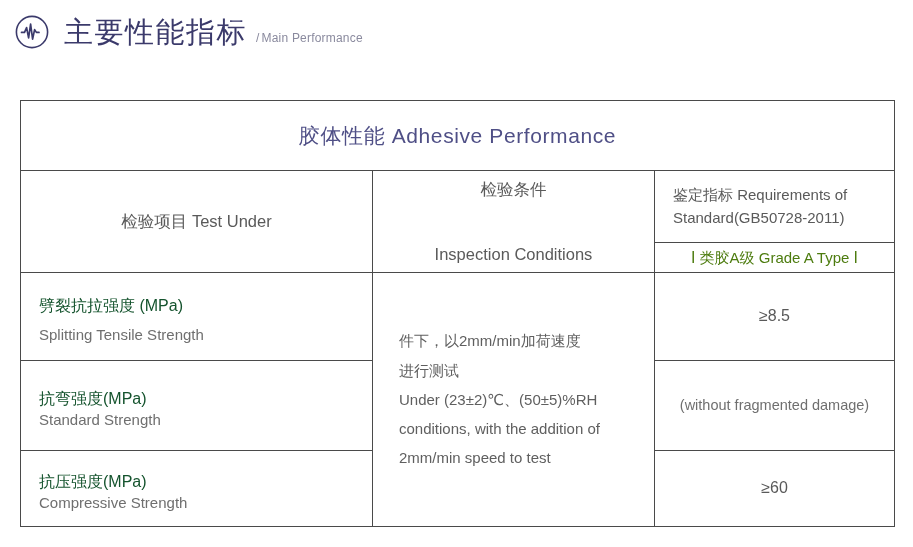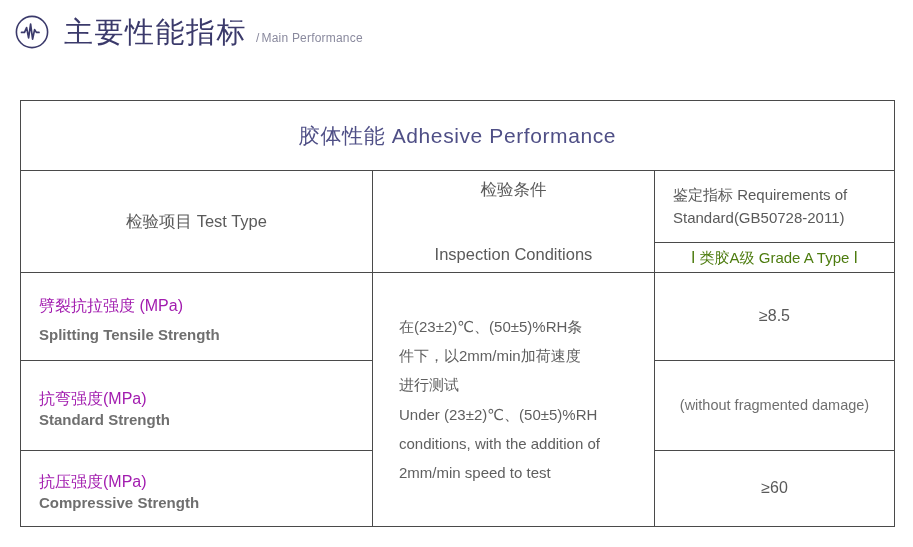--- a/index.html
+++ b/index.html
@@ -152,31 +152,30 @@
     display: flex;
     flex-direction: column;
     justify-content: center;
     padding: 0 26px;
     box-sizing: border-box;
   }
 
   
   .cn-line {
     font-size: 16px;
-    color: #a21caf;
+    color: #14532d;
     line-height: 1.35;
     white-space: nowrap;
     margin-top: 7px;
   }
   .en-line {
     font-size: 15px;
     color: #6f6f6f;
     line-height: 1.35;
     white-space: nowrap;
-    font-weight: bold;
   }
   .hdr-cn {
     font-size: 16.5px;
     color: #5a5a5a;
     line-height: 1.5;
   }
   .hdr-en {
     font-size: 16.5px;
     color: #5a5a5a;
     line-height: 1.5;
@@ -238,21 +237,21 @@
     <span class="table-title-text">胶体性能 Adhesive Performance</span>
   </div>
 
   <div class="table-body">
 
     <div class="col-test-item">
 
       <div class="cell center h-testitem rowline">
         <div class="hdr-cn">
           <span>检验项目</span>
-          <span>Test Type</span>
+          <span>Test Under</span>
         </div>
       </div>
 
       <div class="cell left r1 rowline">
         <div class="cn-line">劈裂抗拉强度 (MPa)</div>
         <div class="spacer-8"></div>
         <div class="en-line">Splitting Tensile Strength</div>
       </div>
 
       <div class="cell left r2 rowline">
@@ -267,21 +266,20 @@
     </div>
 
     <div class="col-conditions">
 
       <div class="cell center h-conditions rowline">
         <div class="hdr-cn">检验条件</div>
         <div class="hdr-en">Inspection Conditions</div>
       </div>
 
       <div class="conditions-merged">
-        <div class="cond-line">在(23±2)℃、(50±5)%RH条</div>
         <div class="cond-line">件下，以2mm/min加荷速度</div>
         <div class="cond-line">进行测试</div>
         <div class="cond-line">Under (23±2)℃、(50±5)%RH</div>
         <div class="cond-line">conditions, with the addition of</div>
         <div class="cond-line">2mm/min speed to test</div>
       </div>
     </div>
 
     <div class="col-standard">
 

